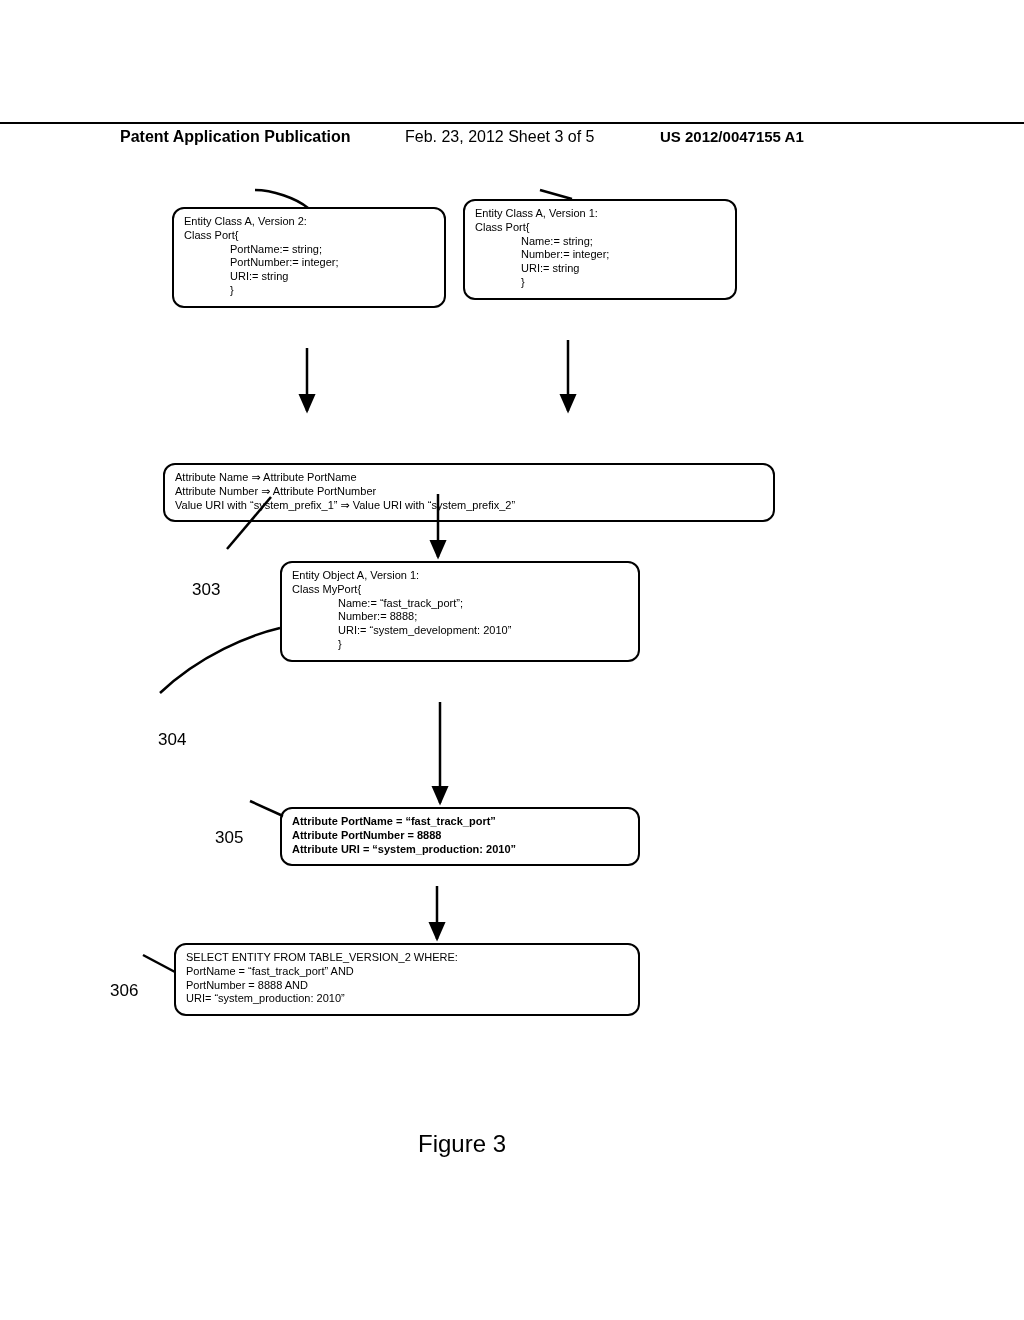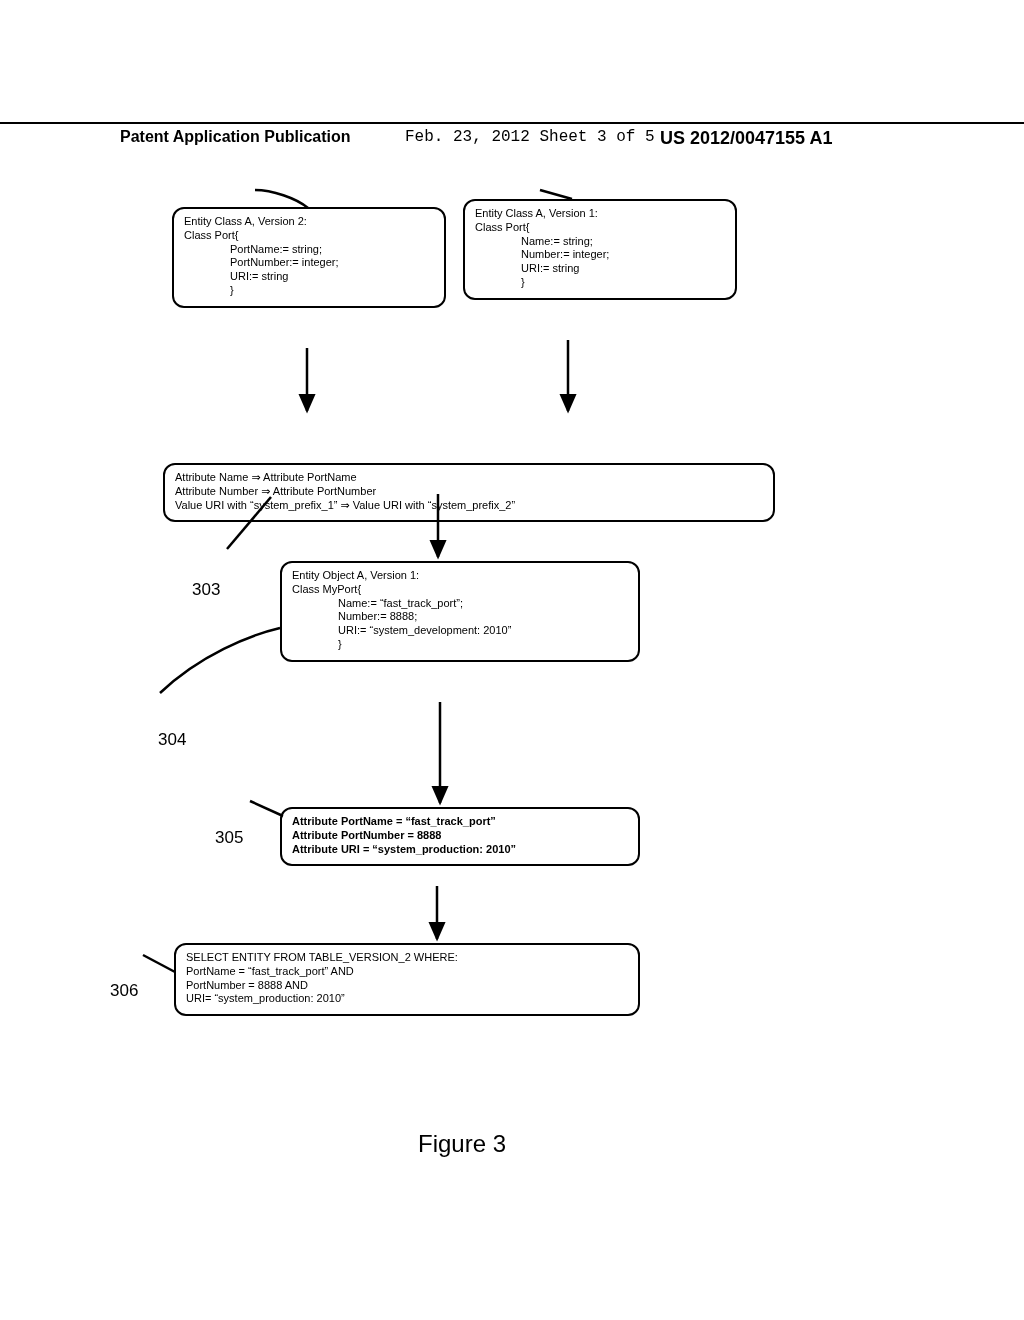--- a/index.html
+++ b/index.html
@@ -25,28 +25,27 @@
     top: 4px;
     left: 120px;
     font-weight: bold;
     font-size: 16px;
   }
   .header-mid {
     position: absolute;
     top: 4px;
     left: 405px;
     font-size: 16px;
-    font-family: Liberation Mono, monospace;
   }
   .header-right {
     position: absolute;
     top: 4px;
     left: 660px;
     font-weight: bold;
-    font-size: 18px;
+    font-size: 15px;
   }
   .box {
     position: absolute;
     border: 2.5px solid black;
     border-radius: 12px;
     padding: 6px 10px 8px 10px;
     font-size: 11px;
     line-height: 1.25;
     background: white;
   }

